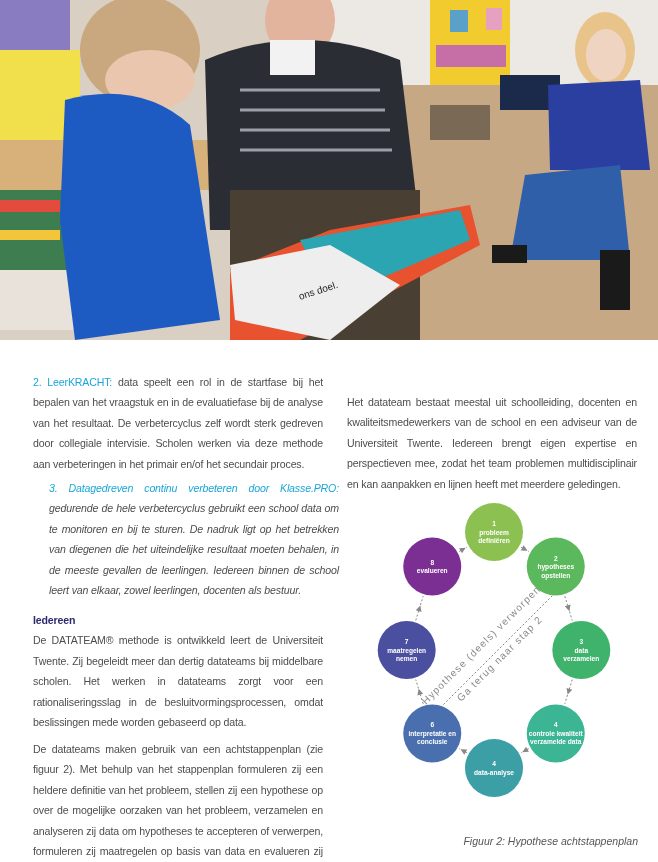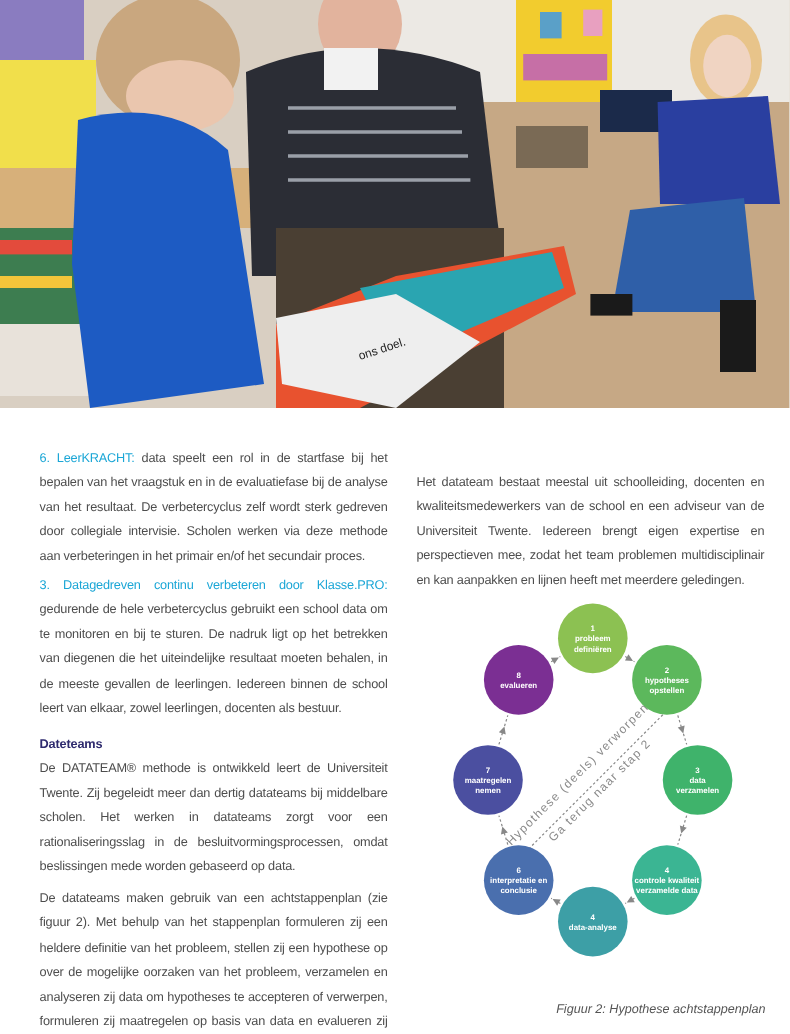--- a/index.html
+++ b/index.html
@@ -59,27 +59,27 @@
     <rect x="600" y="250" width="30" height="60" fill="#1a1a1a"></rect>
 
     <polygon points="230,270 330,230 470,205 480,245 300,340 230,340" fill="#e8522f"></polygon>
     <polygon points="300,240 460,210 470,240 330,300" fill="#2aa5b1"></polygon>
     <polygon points="230,265 330,245 400,285 330,340 235,320" fill="#eeeeee"></polygon>
     <text x="300" y="300" font-size="10" fill="#222" transform="rotate(-18 300 300)">ons doel.</text>
   </svg>
 </div>
 
 <div class="col" style="left:33px; top:372px; width:290px;">
-  <p><span class="lead">6. LeerKRACHT:</span><span> data speelt een rol in de startfase bij het bepalen van het vraagstuk en in de evaluatiefase bij de analyse van het resultaat. De verbetercyclus zelf wordt sterk gedreven door collegiale intervisie. Scholen werken via deze methode aan verbeteringen in het primair en/of het secundair proces.</span></p>
+  <p><span class="lead">2. LeerKRACHT:</span><span> data speelt een rol in de startfase bij het bepalen van het vraagstuk en in de evaluatiefase bij de analyse van het resultaat. De verbetercyclus zelf wordt sterk gedreven door collegiale intervisie. Scholen werken via deze methode aan verbeteringen in het primair en/of het secundair proces.</span></p>
 </div>
-<div class="col" style="left:33px; top:478px; width:290px;">
+<div class="col" style="left:49px; top:478px; width:290px;font-style:italic;">
   <p><span class="lead">3. Datagedreven continu verbeteren door Klasse.PRO:</span><span> gedurende de hele verbetercyclus gebruikt een school data om te monitoren en bij te sturen. De nadruk ligt op het betrekken van diegenen die het uiteindelijke resultaat moeten behalen, in de meeste gevallen de leerlingen. Iedereen binnen de school leert van elkaar, zowel leerlingen, docenten als bestuur.</span></p>
 </div>
 <div class="col" style="left:33px; top:610px; width:290px;">
-  <p class="heading">Dateteams</p>
+  <p class="heading">Iedereen</p>
   <p>De DATATEAM® methode is ontwikkeld leert de Universiteit Twente. Zij begeleidt meer dan dertig datateams bij middelbare scholen. Het werken in datateams zorgt voor een rationaliseringsslag in de besluitvormingsprocessen, omdat beslissingen mede worden gebaseerd op data.</p>
 </div>
 <div class="col" style="left:33px; top:739px; width:290px;">
   <p>De datateams maken gebruik van een achtstappenplan (zie figuur 2). Met behulp van het stappenplan formuleren zij een heldere definitie van het probleem, stellen zij een hypothese op over de mogelijke oorzaken van het probleem, verzamelen en analyseren zij data om hypotheses te accepteren of verwerpen, formuleren zij maatregelen op basis van data en evalueren zij de effecten van deze maatregelen.</p>
 </div>
 
 <div class="col" style="left:347px; top:392px; width:290px;">
   <p>Het datateam bestaat meestal uit schoolleiding, docenten en kwaliteitsmedewerkers van de school en een adviseur van de Universiteit Twente. Iedereen brengt eigen expertise en perspectieven mee, zodat het team problemen multidisciplinair en  kan aanpakken en lijnen heeft met meerdere geledingen.</p>
 </div>
 

